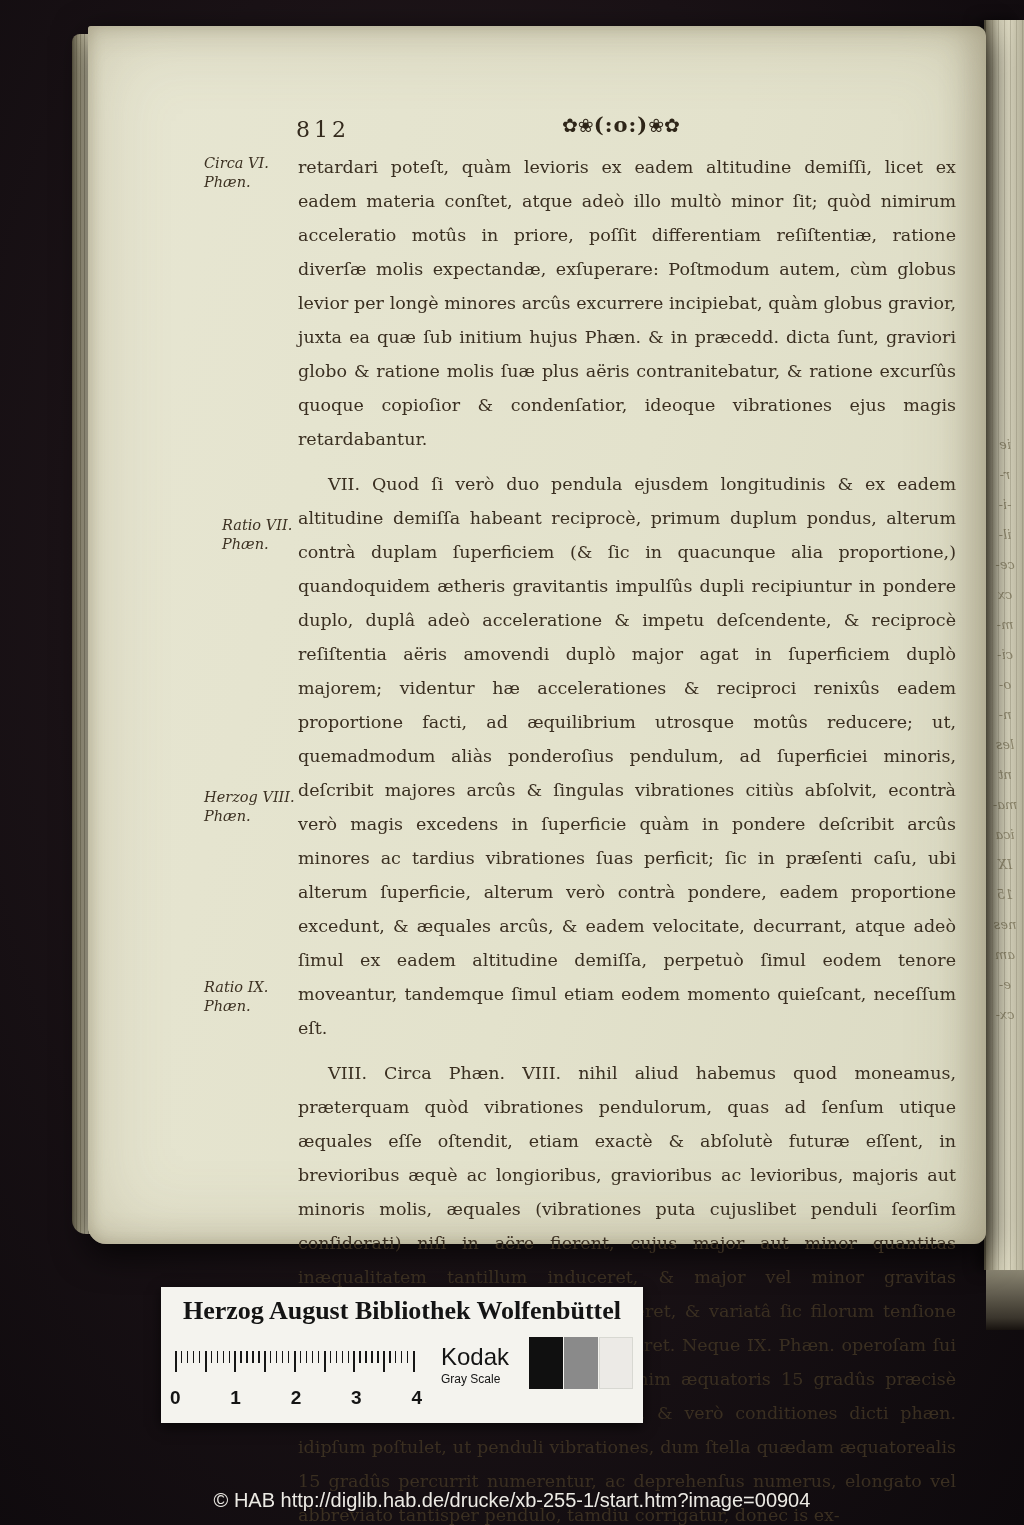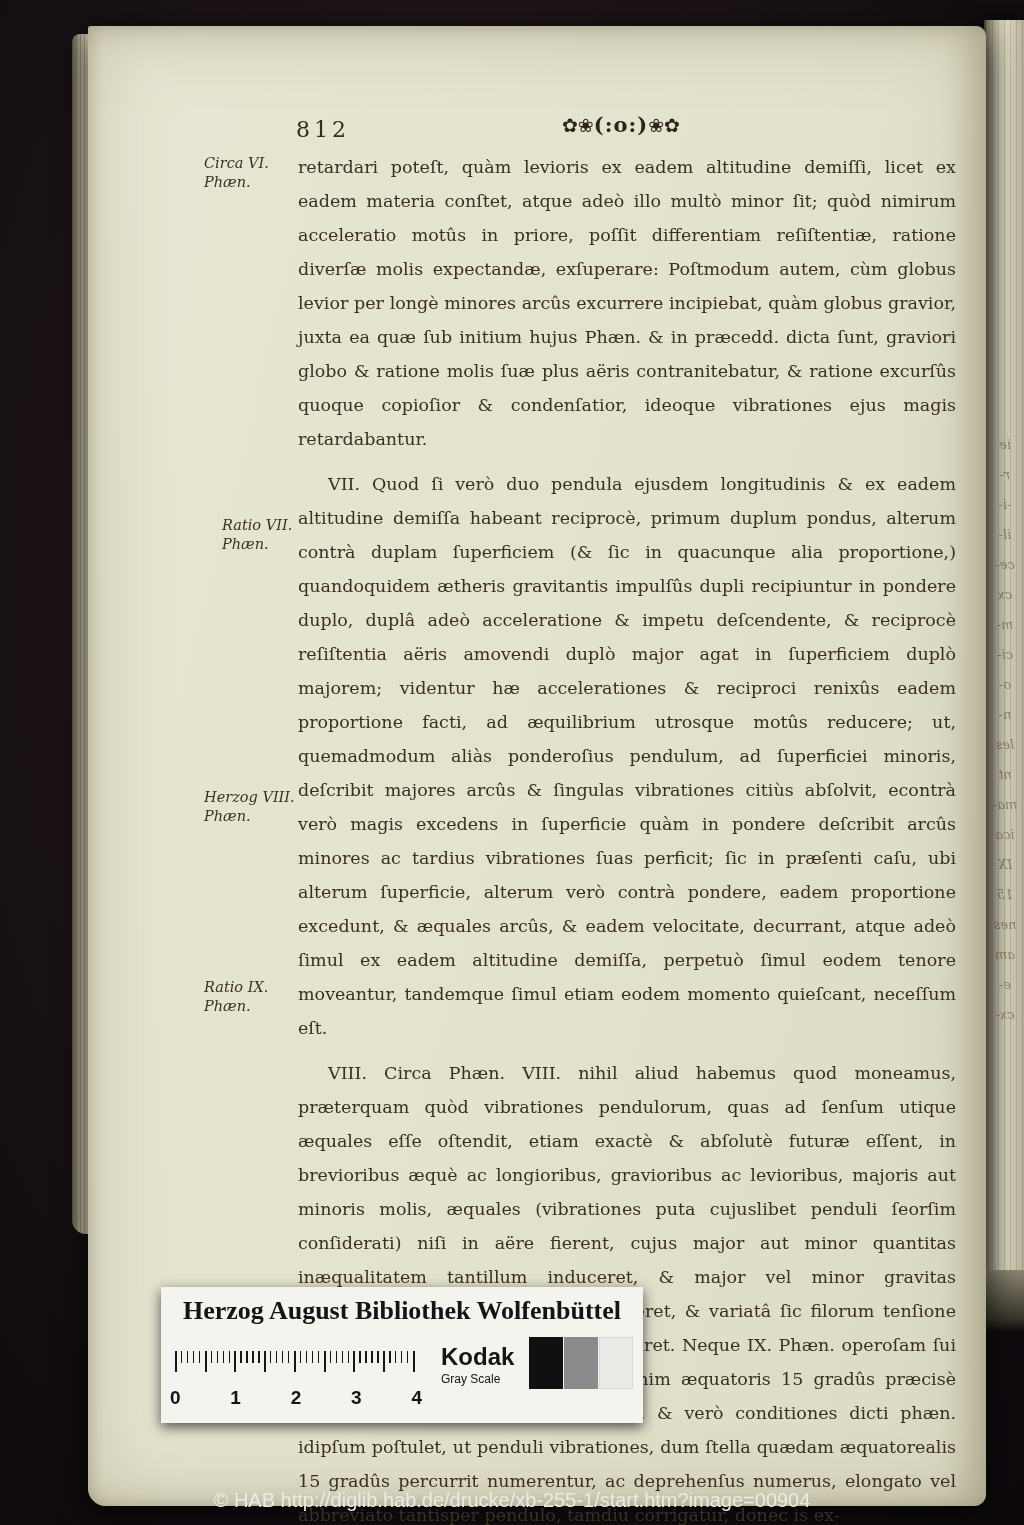--- a/index.html
+++ b/index.html
@@ -32,21 +32,21 @@
   .page-stack {
     position:absolute; left:72px; top:34px; width:18px; height:1200px;
     background:
       repeating-linear-gradient(to right, rgba(90,84,62,.35) 0 1px, rgba(0,0,0,0) 1px 4px),
       linear-gradient(to right, #5f5a47, #aaa489 40%, #cfc9ae 80%, #ded9bf);
     border-radius:8px 0 0 14px;
   }
 
   
   .page {
-    position:absolute; left:88px; top:26px; width:898px; height:1480px;
+    position:absolute; left:88px; top:26px; width:898px; height:1218px;
     background:linear-gradient(105deg, #e7e6d2 0%, #e3e2cc 55%, #dbdac3 100%);
     border-radius:3px 10px 12px 18px;
     box-shadow:0 10px 34px rgba(0,0,0,.75),
                inset 0 0 80px rgba(128,116,80,.30),
                inset -16px 0 30px rgba(86,76,52,.25),
                inset 5px 0 12px rgba(120,110,80,.22);
     color:#3a2f21;
   }
 
   .page-header { position:absolute; top:86px; left:208px; right:40px; height:38px; }
@@ -76,21 +76,21 @@
   .ruler { position:absolute; left:14px; top:64px; width:252px; height:62px; }
   .ruler-ticks { position:absolute; top:0; left:0; width:240px; height:22px; }
   .ticks-small { position:absolute; top:0; left:0; width:240px; height:12px;
     background:repeating-linear-gradient(to right, #161616 0 1.3px, rgba(0,0,0,0) 1.3px 5.95px); }
   .ticks-tall { position:absolute; top:0; left:0; width:241px; height:21px;
     background:repeating-linear-gradient(to right, #161616 0 1.8px, rgba(0,0,0,0) 1.8px 29.75px); }
   .ruler-numbers { position:absolute; top:36px; left:-5px; width:252px;
     display:flex; justify-content:space-between;
     font-family:"Liberation Sans", sans-serif; font-size:19px; font-weight:bold; }
   .kodak { position:absolute; left:280px; top:56px; font-family:"Liberation Sans", sans-serif; }
-  .kodak-name { font-size:24px; font-weight:bold; }
+  .kodak-name { font-size:24px; font-weight:normal; }
   .kodak-sub { font-size:12px; margin-top:1px; }
   .grayscale { position:absolute; left:368px; top:50px; display:flex; }
   .patch { width:34px; height:52px; }
   .patch + .patch { margin-left:1px; }
   .patch-light { border:1px solid #d8d8d2; box-sizing:border-box; }
 
   
   .footer { position:absolute; left:0; right:0; top:1489px; text-align:center;
     font-family:"Liberation Sans", sans-serif; font-size:20px; color:#eceae4; }
 </style>

